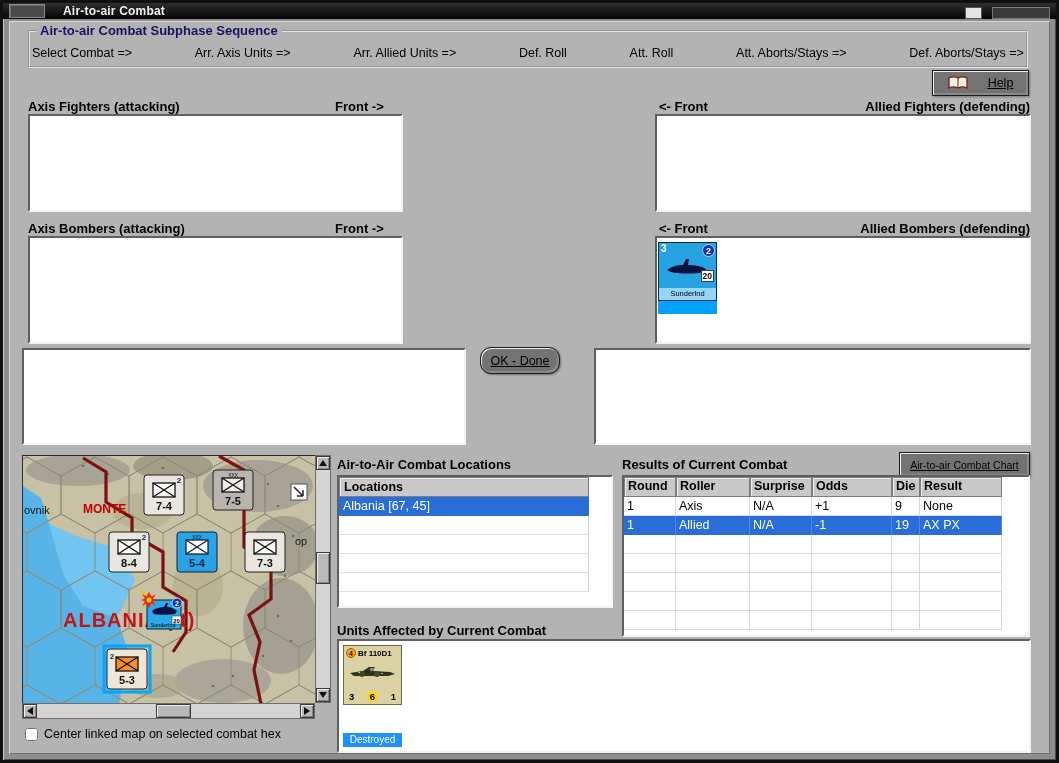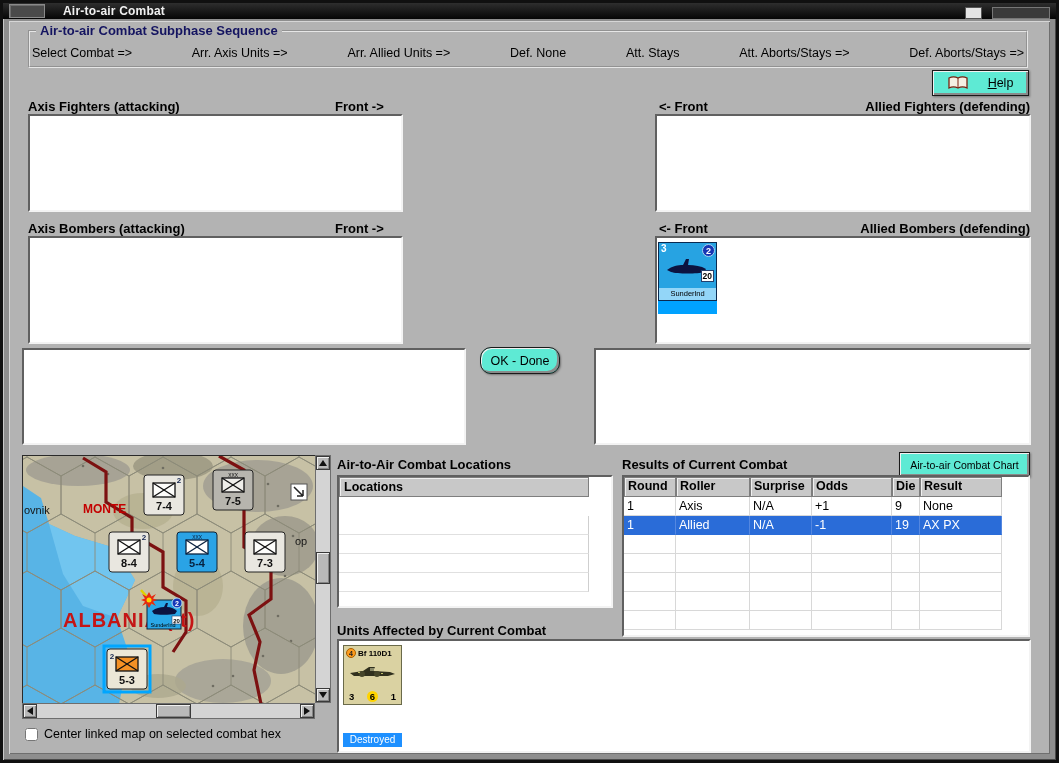--- a/index.html
+++ b/index.html
@@ -10,21 +10,21 @@
   .title-text{margin-left:18px;color:#f0f0f0;font-size:12px;font-weight:bold;letter-spacing:.2px;}
   .title-gadget{position:absolute;right:74px;top:4px;width:15px;height:10px;background:#e4e4e4;border:1px solid #555;}
   .title-end{position:absolute;right:6px;top:4px;width:56px;height:10px;background:#3a3a3a;border:1px solid #777;}
   .client{position:absolute;left:9px;top:21px;width:1041px;height:733px;background:#b3b3b3;box-shadow:inset 1px 1px 0 #d6d6d6, inset -1px -1px 0 #6f6f6f;}
   .abs{position:absolute;}
   .groupbox{border:2px groove #e6e6e6;box-sizing:border-box;}
   .groupbox-label{font-weight:bold;font-size:13px;color:#141460;background:#b3b3b3;padding:0 4px;white-space:nowrap;}
   .steps{display:flex;justify-content:space-between;font-size:12.5px;color:#000;}
   .steps span{white-space:nowrap;}
   .status-msg{text-align:center;font-weight:bold;font-size:15.5px;color:#000;white-space:pre-wrap;}
-  .btn{background:#5eead4;border:1px solid #1a1a1a;box-shadow:inset 1px 1px 0 #f1f1f1, inset -2px -2px 0 #8a8a8a, 1px 1px 2px rgba(0,0,0,.35);display:flex;align-items:center;justify-content:center;font-size:12.5px;color:#000;gap:20px;box-sizing:border-box;cursor:default;}
+  .btn{background:#737373;border:1px solid #1a1a1a;box-shadow:inset 1px 1px 0 #f1f1f1, inset -2px -2px 0 #8a8a8a, 1px 1px 2px rgba(0,0,0,.35);display:flex;align-items:center;justify-content:center;font-size:12.5px;color:#000;gap:20px;box-sizing:border-box;cursor:default;text-decoration:underline;}
   .btn-label{display:inline-block;}
   .mnemonic::first-letter{text-decoration:underline;}
   .plabel{font-weight:bold;font-size:13px;color:#000;white-space:nowrap;}
   .sunken{background:#fff;border-top:2px solid #606060;border-left:2px solid #606060;border-bottom:2px solid #f3f3f3;border-right:2px solid #f3f3f3;box-sizing:border-box;}
   
   .uc{width:57px;height:57px;background:#27a3e2;border:1px solid #0a2a50;}
   .uc-tl{position:absolute;left:2px;top:0;color:#fff;font-size:10px;font-weight:bold;}
   .uc-badge{position:absolute;right:1px;top:1px;width:13px;height:13px;border-radius:50%;background:#1736b4;border:1px solid #a8d4f0;color:#fff;font-size:9px;font-weight:bold;display:flex;align-items:center;justify-content:center;box-sizing:border-box;}
   .uc-plane{position:absolute;left:6px;top:13px;width:44px;height:22px;}
   .uc-range{position:absolute;right:2px;top:27px;background:#fff;border:1px solid #23406e;font-size:8.5px;font-weight:bold;line-height:10px;padding:0 1px;color:#000;}
@@ -80,22 +80,22 @@
   </div>
 
   <div class="client"></div>
 
   <div class="abs groupbox" style="left:28px;top:30px;width:1000px;height:38px;"></div>
   <span class="abs groupbox-label" style="left:36px;top:23px;">Air-to-air Combat Subphase Sequence</span>
   <div class="abs steps" style="left:32px;top:46px;width:992px;">
     <span>Select Combat =&gt;</span>
     <span>Arr. Axis Units =&gt;</span>
     <span>Arr. Allied Units =&gt;</span>
-    <span>Def. None</span>
-    <span>Att. Stays</span>
+    <span>Def. Roll</span>
+    <span>Att. Roll</span>
     <span>Att. Aborts/Stays =&gt;</span>
     <span>Def. Aborts/Stays =&gt;</span>
   </div>
 
 
   <div class="abs btn" style="left:932px;top:70px;width:97px;height:26px;">
     <svg width="20" height="14" viewBox="0 0 20 14">
       <path d="M1 2 C4 0.5 7 0.5 10 2 C13 0.5 16 0.5 19 2 L19 12 C16 10.5 13 10.5 10 12 C7 10.5 4 10.5 1 12 Z" fill="#f5f0e4" stroke="#7a2210" stroke-width="1.3"></path>
       <line x1="10" y1="2" x2="10" y2="12" stroke="#7a2210" stroke-width="1"></line>
     </svg>
@@ -277,20 +277,21 @@
       </div>
   </div>
   <div class="abs" style="left:315px;top:703px;width:16px;height:16px;background:#b3b3b3;"></div>
 
   <input class="cb" type="checkbox" style="">
   <span class="abs cb-label" style="left:44px;top:727px;">Center linked map on selected combat hex</span>
 
   <span class="abs sec-label" style="left:337px;top:457px;">Air-to-Air Combat Locations</span>
   <div class="abs sunken" style="left:337px;top:475px;width:276px;height:133px;">
     <div class="lt-header">Locations</div>
+    <div class="lt-row-sel">Albania [67, 45]</div>
     <div class="lt-row" style="top:39px;"></div>
     <div class="lt-row" style="top:58px;"></div>
     <div class="lt-row" style="top:77px;"></div>
     <div class="lt-row" style="top:96px;"></div>
   </div>
 
   <span class="abs sec-label" style="left:622px;top:457px;">Results of Current Combat</span>
   <div class="abs btn" style="left:899px;top:452px;width:131px;height:25px;font-size:10.5px;">
     <span class="btn-label">Air-to-air Combat Chart</span>
   </div>

